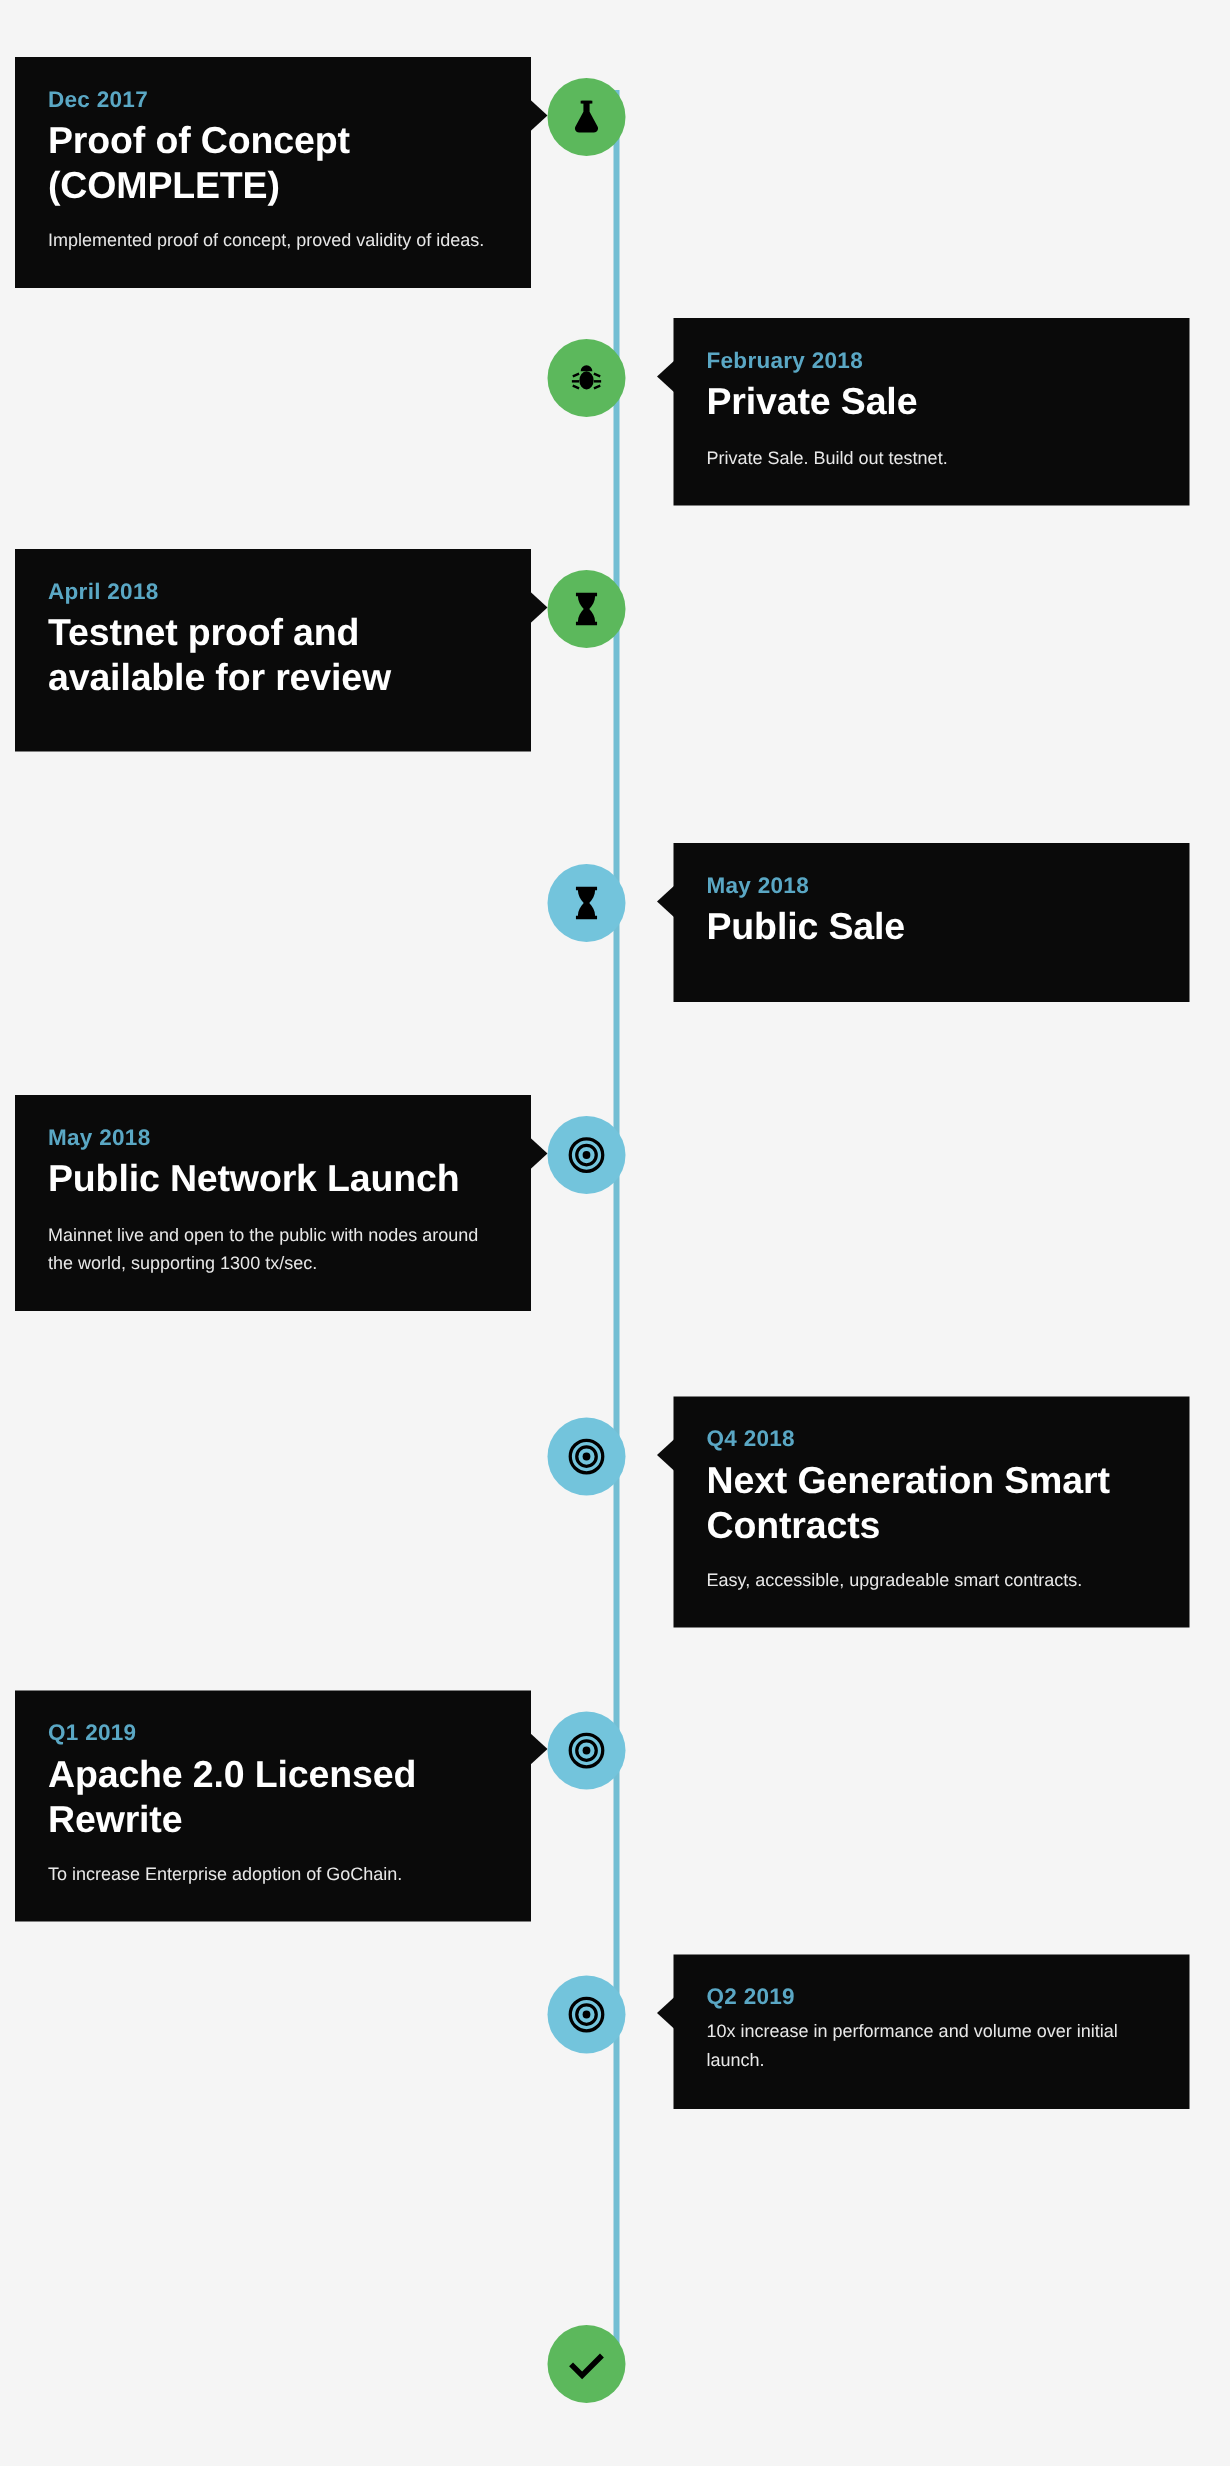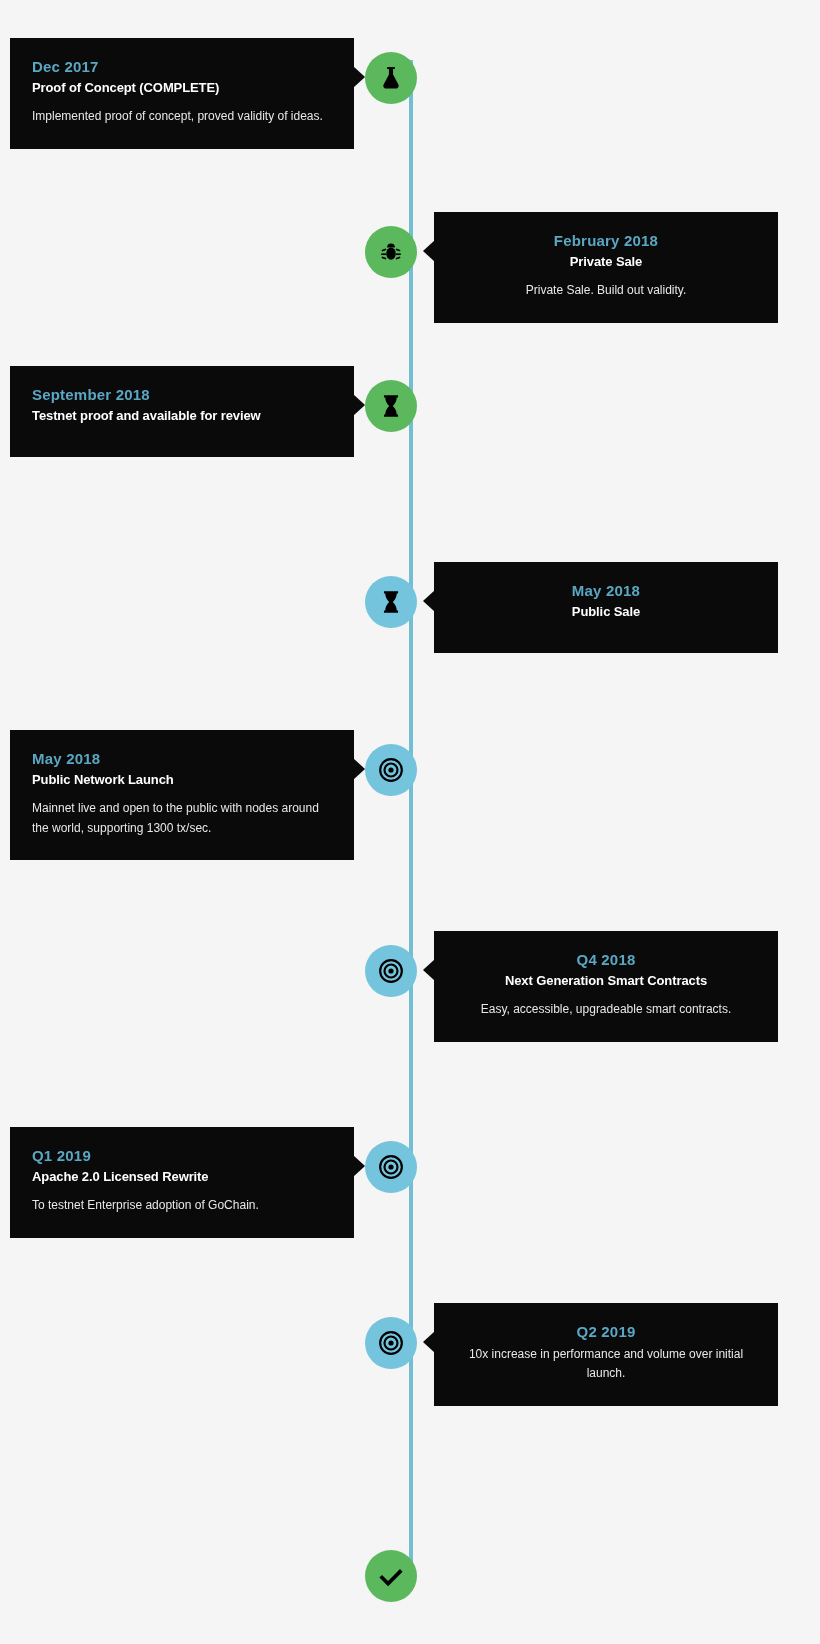--- a/index.html
+++ b/index.html
@@ -57,21 +57,21 @@
   .node svg { display: block; }
 
   
   .card {
     position: absolute;
     background: #0a0a0a;
     padding: 20px 22px 22px 22px;
     z-index: 3;
   }
   .card.left  { left: 10px;  width: 344px; }
-  .card.right { left: 434px; width: 344px; text-align: center; }
+  .card.right { left: 449px; width: 344px; }
 
   
   .card .notch {
     position: absolute;
     top: 28px;
     width: 0;
     height: 0;
     border-top: 11px solid transparent;
     border-bottom: 11px solid transparent;
   }
@@ -86,21 +86,21 @@
 
   .card-date {
     color: #5aa7c4;
     font-size: 15px;
     font-weight: bold;
     letter-spacing: 0.2px;
     margin-bottom: 5px;
   }
   .card-title {
     color: #ffffff;
-    font-size: 13px;
+    font-size: 25px;
     font-weight: bold;
     line-height: 1.18;
     letter-spacing: -0.1px;
     margin-bottom: 12px;
   }
   .card-desc {
     color: #e8e8e8;
     font-size: 12px;
     font-weight: normal;
     line-height: 1.62;
@@ -127,41 +127,41 @@
             <rect x="8.4" y="2" width="7.2" height="1.7"></rect>
           </svg>
         </span>
       </div>
     </div>
     <div class="entry" style="top: 212px;">
       <div class="card right">
         <div class="notch"></div>
         <div class="card-date">February 2018</div>
         <div class="card-title">Private Sale</div>
-        <div class="card-desc">Private Sale. Build out validity.</div>
+        <div class="card-desc">Private Sale. Build out testnet.</div>
       </div>
       <div class="node green" style="top: 14px;">
         <span>
           <svg width="26" height="26" viewBox="0 0 24 24" fill="#000000">
             <ellipse cx="12" cy="13.5" rx="4.4" ry="5.6"></ellipse>
             <path d="M8.4 7.8a3.6 3.6 0 0 1 7.2 0z"></path>
             <rect x="3.4" y="9.4" width="4.2" height="1.5" transform="rotate(-22 5.5 10.1)"></rect>
             <rect x="16.4" y="9.4" width="4.2" height="1.5" transform="rotate(22 18.5 10.1)"></rect>
             <rect x="3.0" y="13.3" width="4.4" height="1.5"></rect>
             <rect x="16.6" y="13.3" width="4.4" height="1.5"></rect>
             <rect x="3.4" y="16.8" width="4.2" height="1.5" transform="rotate(22 5.5 17.5)"></rect>
             <rect x="16.4" y="16.8" width="4.2" height="1.5" transform="rotate(-22 18.5 17.5)"></rect>
           </svg>
         </span>
       </div>
     </div>
     <div class="entry" style="top: 366px;">
       <div class="card left">
         <div class="notch"></div>
-        <div class="card-date">September 2018</div>
+        <div class="card-date">April 2018</div>
         <div class="card-title">Testnet proof and available for review</div>
       </div>
       <div class="node green" style="top: 14px;">
         <span>
           <svg width="26" height="26" viewBox="0 0 24 24" fill="#000000">
             <path d="M5.5 2h13v2.2h-1.2c0 3.1-1.6 5.7-3.6 7.8 2 2.1 3.6 4.7 3.6 7.8h1.2V22h-13v-2.2h1.2c0-3.1 1.6-5.7 3.6-7.8-2-2.1-3.6-4.7-3.6-7.8H5.5V2z"></path>
           </svg>
         </span>
       </div>
     </div>
@@ -211,21 +211,21 @@
             <circle cx="12" cy="12" r="2.4"></circle>
           </svg>
         </span>
       </div>
     </div>
     <div class="entry" style="top: 1127px;">
       <div class="card left">
         <div class="notch"></div>
         <div class="card-date">Q1 2019</div>
         <div class="card-title">Apache 2.0 Licensed Rewrite</div>
-        <div class="card-desc">To testnet Enterprise adoption of GoChain.</div>
+        <div class="card-desc">To increase Enterprise adoption of GoChain.</div>
       </div>
       <div class="node blue" style="top: 14px;">
         <span>
           <svg width="26" height="26" viewBox="0 0 24 24" fill="#000000">
             <circle cx="12" cy="12" r="10" fill="none" stroke="#000" stroke-width="2"></circle>
             <circle cx="12" cy="12" r="6" fill="none" stroke="#000" stroke-width="2"></circle>
             <circle cx="12" cy="12" r="2.4"></circle>
           </svg>
         </span>
       </div>

